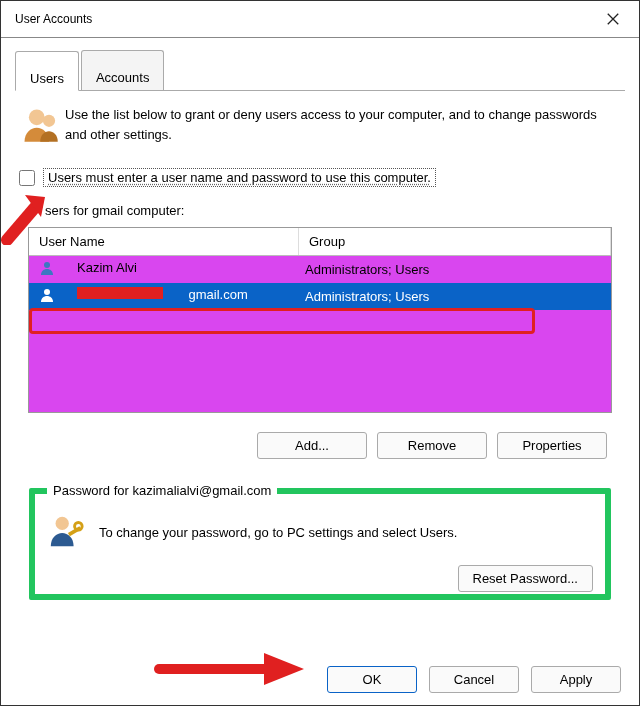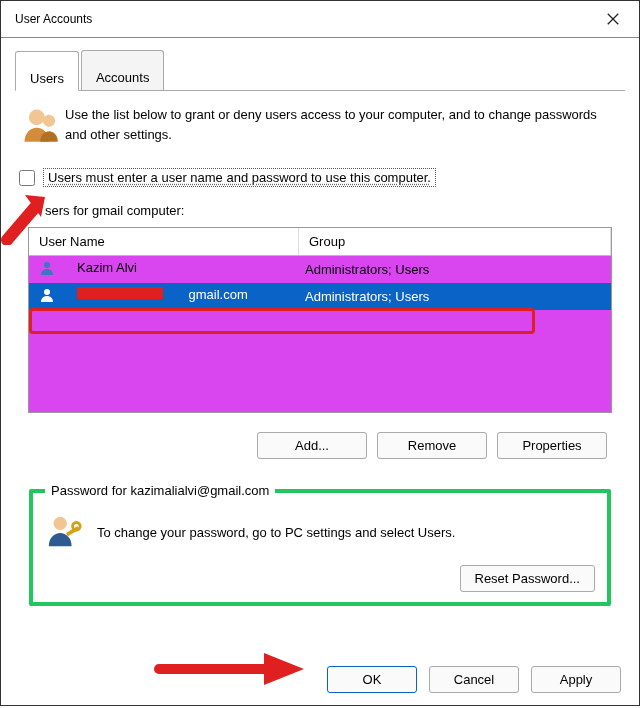--- a/index.html
+++ b/index.html
@@ -141,24 +141,24 @@
       padding: 5px 14px;
       border: 1px solid #aaa;
       background: #fafafa;
       border-radius: 3px;
       font-family: inherit;
       font-size: 13px;
       cursor: pointer;
     }
     .btn.primary { border: 1px solid #0a63c7; }
     fieldset {
-      border: 4px solid #22c55e;
+      border: 6px solid #22c55e;
       border-radius: 2px;
       margin: 8px 14px 14px 14px;
-      padding: 14px 12px 10px 12px;
+      padding: 14px 12px 2px 12px;
     }
     legend { padding: 0 6px; font-size: 13px; }
     .pw-body {
       display: flex;
       gap: 14px;
       align-items: center;
       margin-bottom: 12px;
     }
     .pw-icon svg { width: 38px; height: 38px; }
     .footer-btns {

